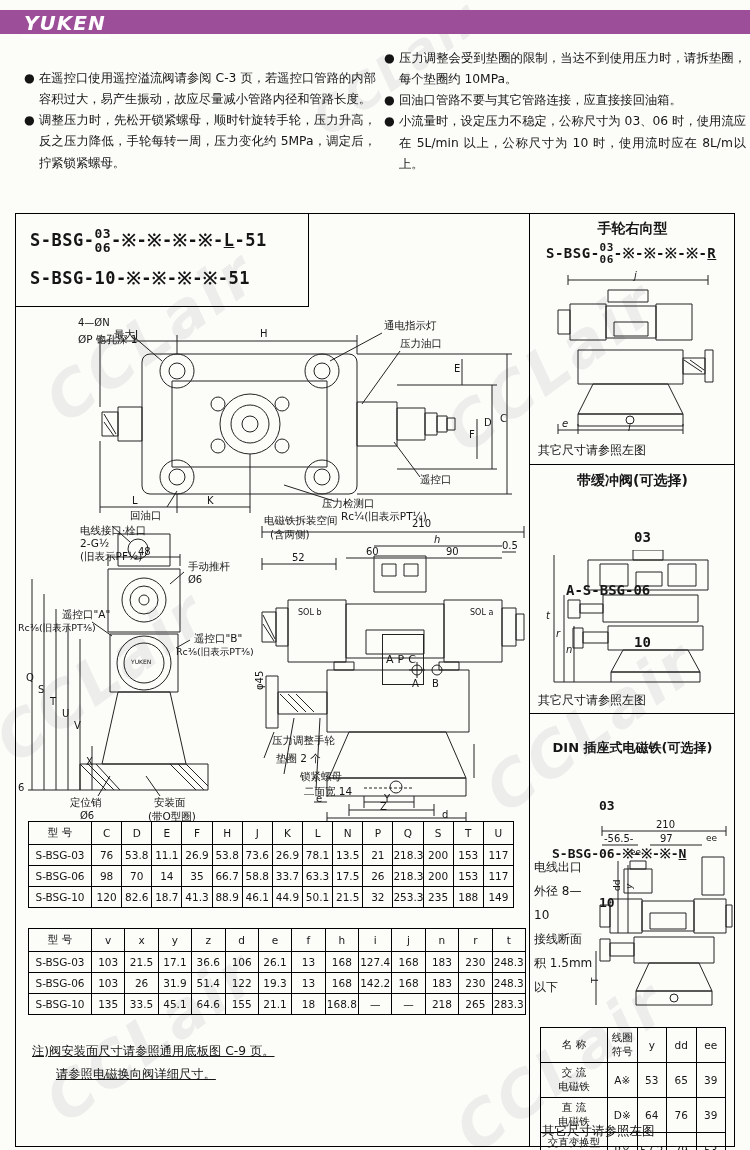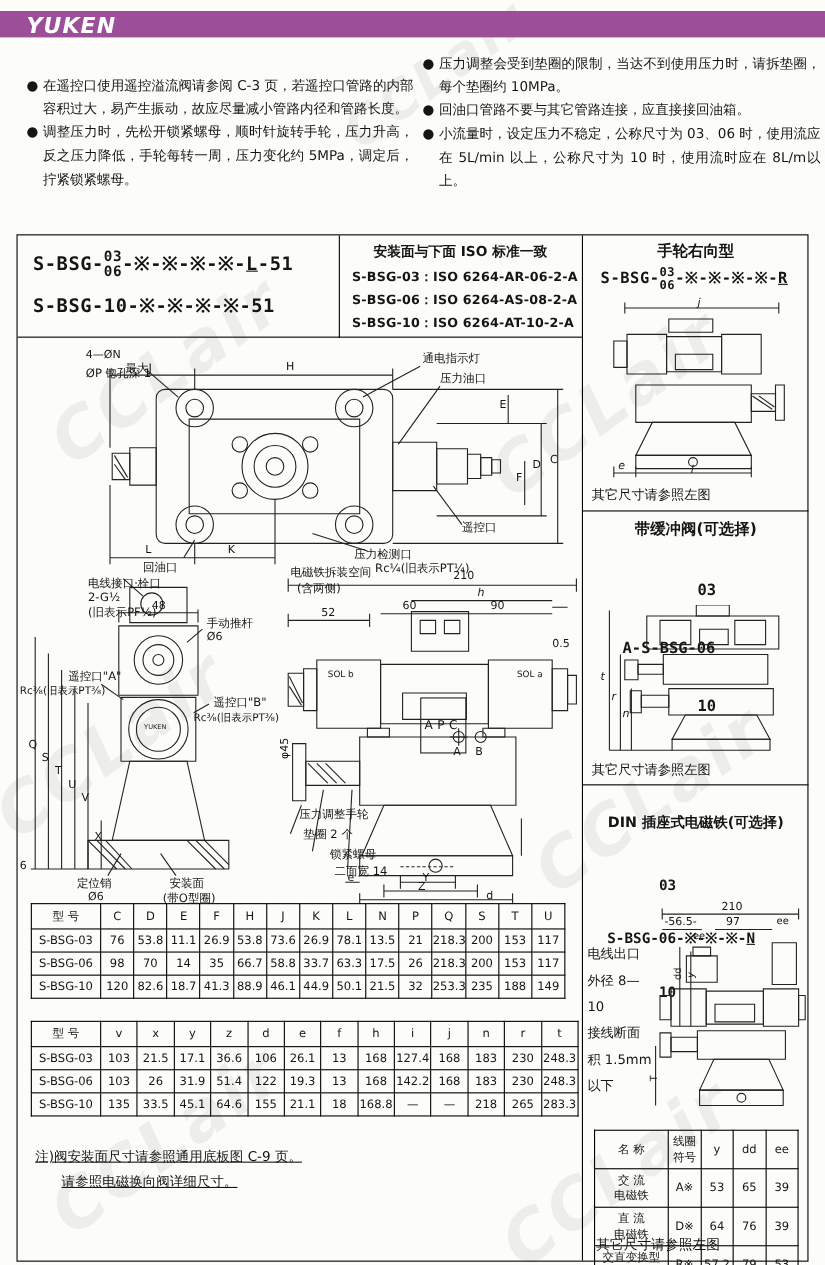--- a/index.html
+++ b/index.html
@@ -86,26 +86,20 @@
     <div class="cell-model">
       <div class="code" style="position:absolute;left:14px;top:13px;">
         <span>S-BSG-</span><span class="stack">
             <span>03</span>
             <span>06</span>
           </span><span>-※-※-※-※-</span><span class="und">L</span><span>-51</span>
       </div>
       <div class="code" style="position:absolute;left:14px;top:52px;">S-BSG-10-※-※-※-※-51</div>
     </div>
 
-    <div class="cell-iso">
-      <div class="iso-title">安装面与下面 ISO 标准一致</div>
-      <div class="iso-line">S-BSG-03：ISO 6264-AR-06-2-A</div>
-      <div class="iso-line">S-BSG-06：ISO 6264-AS-08-2-A</div>
-      <div class="iso-line">S-BSG-10：ISO 6264-AT-10-2-A</div>
-    </div>
 
     <div style="position:absolute;left:6px;top:95px;width:505px;height:213px;">
       <svg width="505" height="213" viewBox="0 0 505 213" fill="none" stroke="#222" stroke-width="1">
         <rect x="120" y="45" width="215" height="140" rx="8"></rect>
         <circle cx="155" cy="62" r="17"></circle>
           <circle cx="155" cy="62" r="8"></circle>
         <circle cx="300" cy="62" r="17"></circle>
           <circle cx="300" cy="62" r="8"></circle>
         <circle cx="155" cy="168" r="17"></circle>
           <circle cx="155" cy="168" r="8"></circle>
@@ -287,21 +281,21 @@
         <line x1="62" y1="278" x2="66" y2="206"></line>
         <line x1="220" y1="232" x2="220" y2="266"></line>
       </svg>
       <span class="dlabel cn" style="left:10px;top:2px;">电磁铁拆装空间</span>
       <span class="dlabel cn" style="left:16px;top:16px;">(含两侧)</span>
       <span class="dlabel" style="left:38px;top:40px;">52</span>
       <span class="dlabel" style="left:158px;top:6px;">210</span>
       <span class="dlabel" style="left:180px;top:22px;font-style:italic;">h</span>
       <span class="dlabel" style="left:112px;top:34px;">60</span>
       <span class="dlabel" style="left:192px;top:34px;">90</span>
-      <span class="dlabel" style="left:248px;top:28px;margin-top:40px;">0.5</span>
+      <span class="dlabel" style="left:248px;top:28px;">0.5</span>
       <span class="dlabel" style="left:44px;top:96px;font-size:8px;">SOL b</span>
       <span class="dlabel" style="left:216px;top:96px;font-size:8px;">SOL a</span>
       <span class="dlabel" style="left:128px;top:122px;font-size:11px;letter-spacing:4px;border:1px solid #222;padding:18px 3px;">APC</span>
       <span class="dlabel rot" style="left:0px;top:178px;">φ45</span>
       <span class="dlabel" style="left:158px;top:166px;">A</span>
       <span class="dlabel" style="left:178px;top:166px;">B</span>
       <span class="dlabel cn" style="left:18px;top:222px;">压力调整手轮</span>
       <span class="dlabel cn" style="left:22px;top:240px;">垫圈 2 个</span>
       <span class="dlabel cn" style="left:46px;top:258px;">锁紧螺母</span>
       <span class="dlabel cn" style="left:50px;top:273px;">二面宽 14</span>

